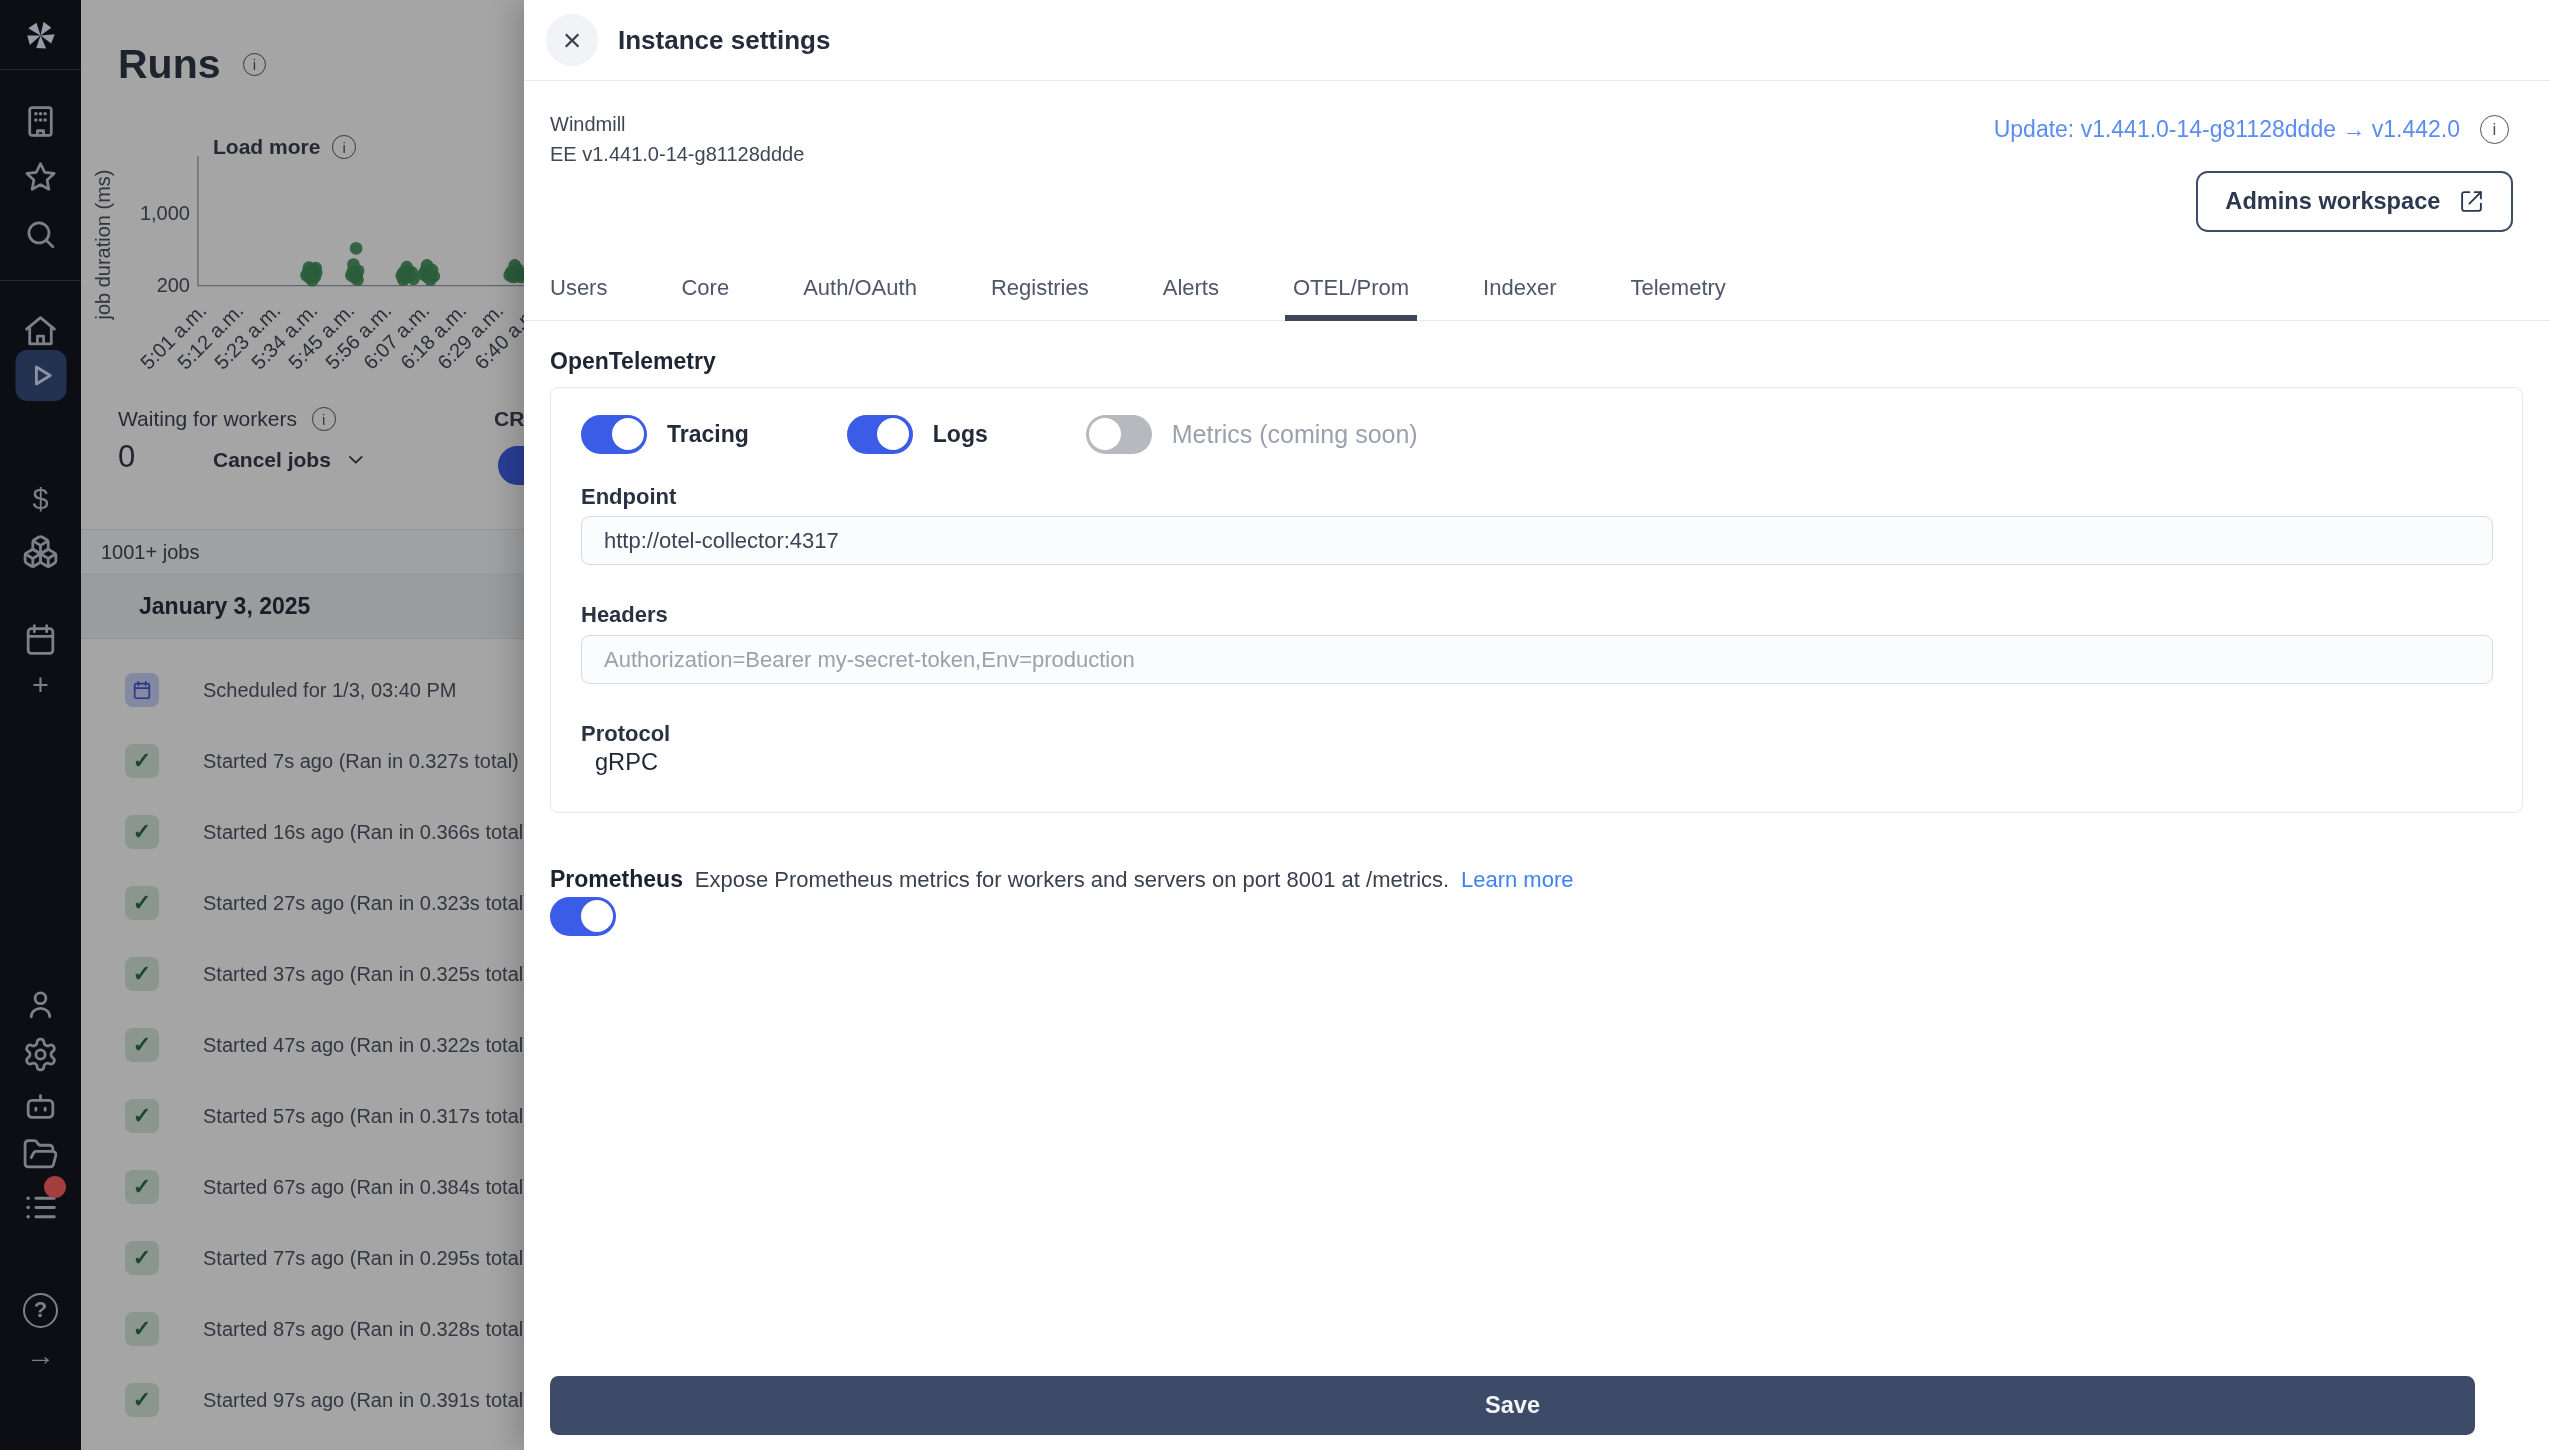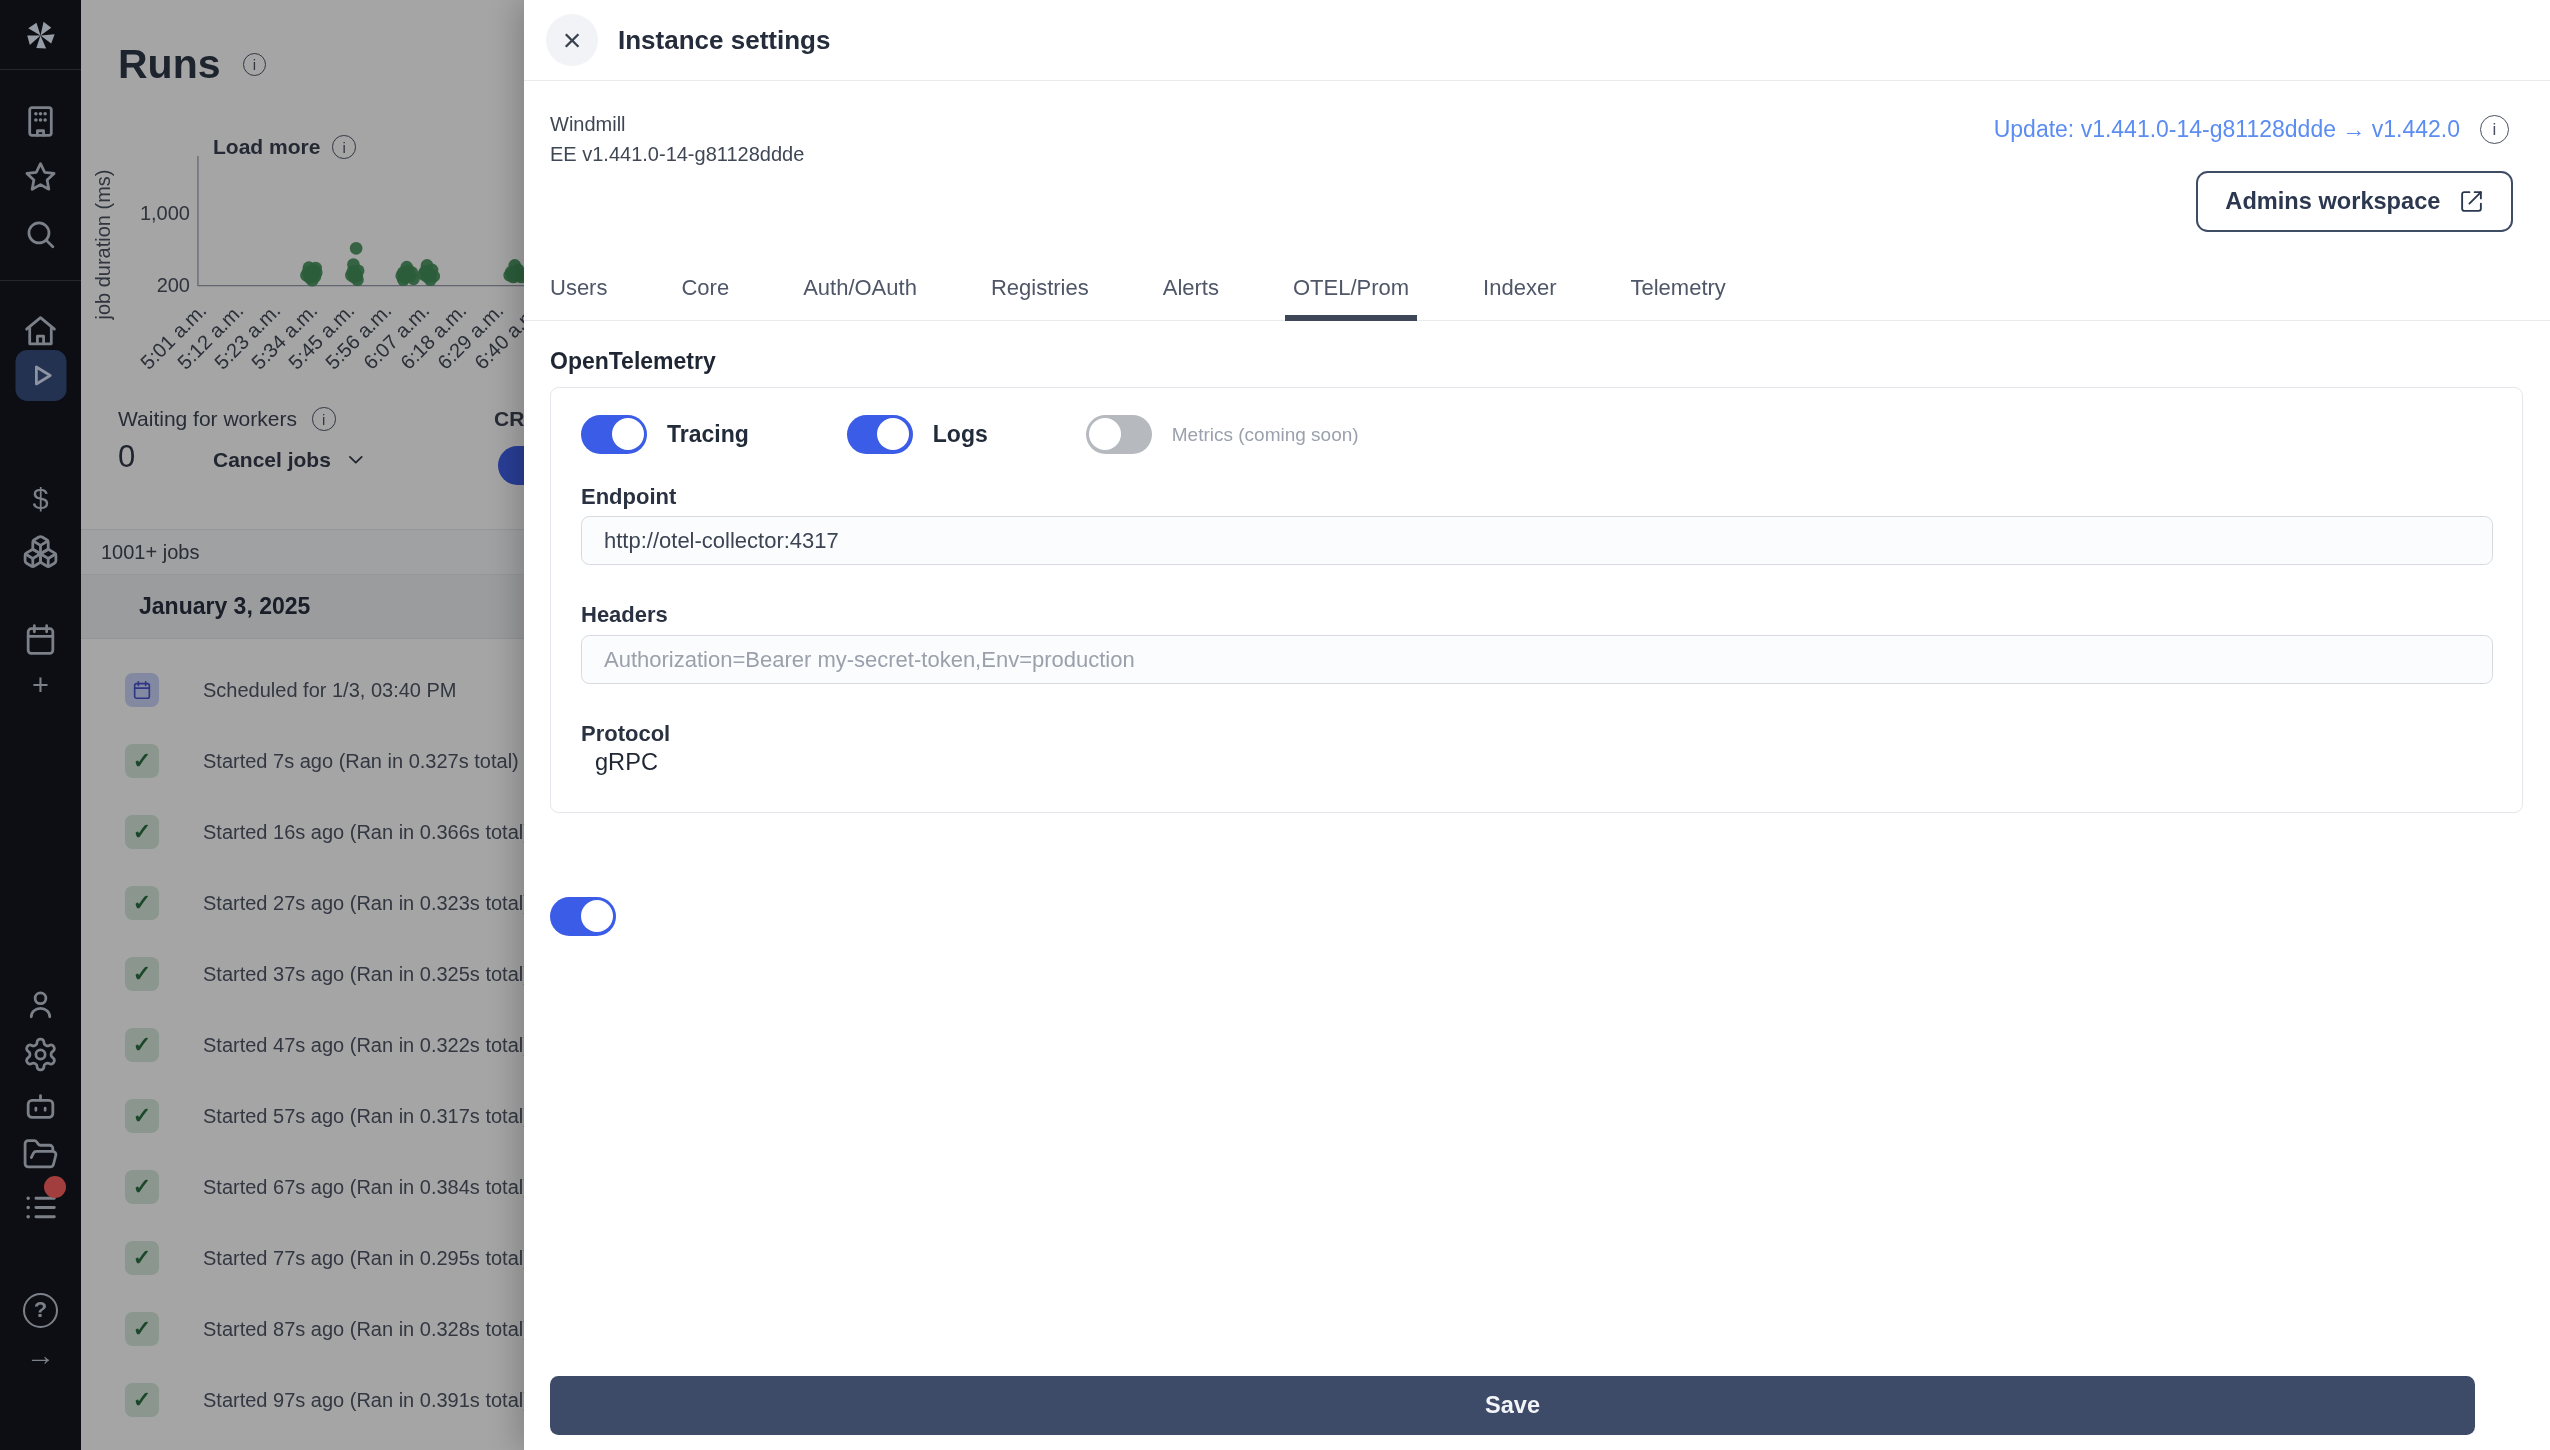--- a/index.html
+++ b/index.html
@@ -98,21 +98,21 @@
          position:relative; cursor:pointer; white-space:nowrap; }
   .tab.active::after { content:""; position:absolute; left:-8.4px; right:-8.4px; bottom:-0.8px;
                        height:5.9px; background:#3d4758; }
 
   .otel-heading { position:absolute; left:26px; top:348px; font-size:23px; font-weight:700; color:#1f2633; }
   .card { position:absolute; left:26px; top:387px; width:1973px; height:426px;
           border:0.8px solid #e3e6ea; border-radius:8.4px; }
   .row-toggles { position:absolute; left:30px; top:27px; display:flex; align-items:center; }
   .tgl-group { display:flex; align-items:center; gap:20px; margin-right:98px; }
   .tgl-label { font-size:23px; font-weight:600; color:#222b3a; }
-  .tgl-label-dis { font-size:19px; font-weight:400; color:#9aa1ad;text-align:center; }
+  .tgl-label-dis { font-size:25px; font-weight:400; color:#9aa1ad;text-align:center; }
   .field-label { position:absolute; left:30px; font-size:22px; font-weight:600; color:#2a3242; }
   .t-input { position:absolute; left:30px; width:1912px; height:49px; border:0.8px solid #d6dae0;
              border-radius:8.4px; background:#fbfcfd; font-size:22px; padding:0 22px;
              color:#3c4454; font-family:"Liberation Sans", sans-serif; }
   .t-input::placeholder { color:#9aa1ac; }
   .proto-value { position:absolute; left:44px; top:361px; font-size:23.6px; color:#1f2633; }
 
   .prom { position:absolute; left:26px; top:866px; font-size:22px; color:#39404e;
           display:flex; gap:11.8px; align-items:baseline; white-space:nowrap; }
   .prom b { font-size:23px; color:#1b2330; }
@@ -452,19 +452,24 @@
     <div class="field-label" style="top:471px; top:96px">Endpoint</div>
     <input class="t-input" style="top: 128px;" value="http://otel-collector:4317">
 
     <div class="field-label" style="top:214px">Headers</div>
     <input class="t-input" style="top: 247px;" placeholder="Authorization=Bearer my-secret-token,Env=production">
 
     <div class="field-label" style="top:333px">Protocol</div>
     <div class="proto-value">gRPC</div>
   </div>
 
+  <div class="prom">
+    <b>Prometheus</b>
+    <span>Expose Prometheus metrics for workers and servers on port 8001 at /metrics.</span>
+    <a class="learn-more" href="#">Learn more</a>
+  </div>
   <span class="toggle prom-toggle t-on">
       <span class="knob"></span>
     </span>
 
   <button class="save-btn">Save</button>
 </section>
 
 
 </body></html>

